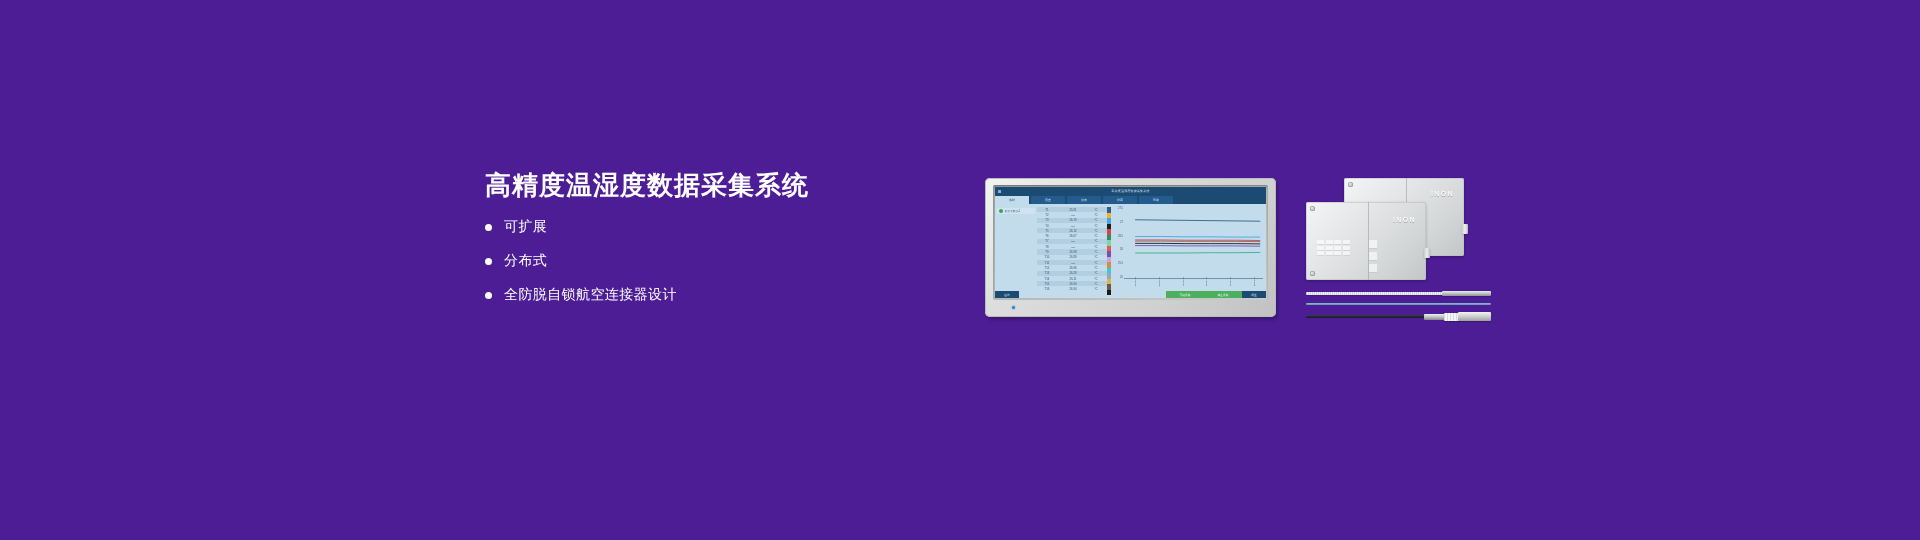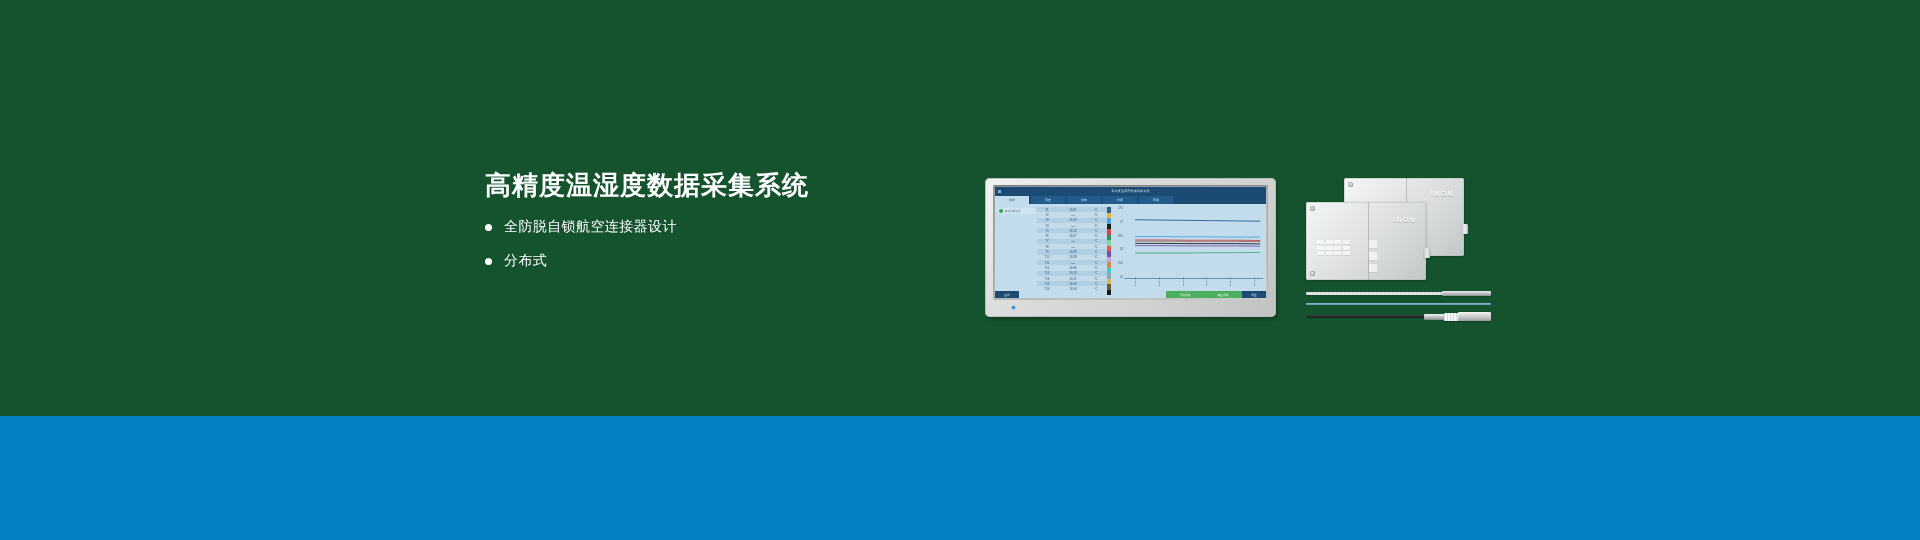--- a/index.html
+++ b/index.html
@@ -3,21 +3,21 @@
 <meta charset="utf-8">
 <title>高精度温湿度数据采集系统</title>
 <style>
   html,body{margin:0;padding:0;}
   body{
     width:1920px;height:540px;overflow:hidden;
     background:#0481c6;
     font-family:"Liberation Sans","DejaVu Sans",sans-serif;
     -webkit-font-smoothing:antialiased;
   }
-  .banner{position:relative;width:1920px;height:416px;background:#14532d;}
+  .banner{position:relative;width:1920px;height:540px;background:#4c1d95;}
 
   
   .copy{position:absolute;left:485px;top:172px;width:470px;}
   .headline{
     font-size:26px;font-weight:bold;color:#ffffff;
     letter-spacing:1px;line-height:1.05;margin:0 0 19px 0;white-space:nowrap;
   }
   .subhead{
     font-size:15px;color:#ffffff;font-weight:normal;
     letter-spacing:.4px;line-height:1.2;margin:0 0 20px 0;white-space:nowrap;
@@ -204,25 +204,29 @@
 </head>
 <body>
 
 <div class="banner">
 
   <div class="copy">
     <h1 class="headline">高精度温湿度数据采集系统</h1>
     <ul class="feature-list">
       <li class="feature-item">
         <span class="bullet-dot"></span>
-        <span>全防脱自锁航空连接器设计</span>
+        <span>可扩展</span>
       </li>
       <li class="feature-item">
         <span class="bullet-dot"></span>
         <span>分布式</span>
+      </li>
+      <li class="feature-item">
+        <span class="bullet-dot"></span>
+        <span>全防脱自锁航空连接器设计</span>
       </li>
     </ul>
   </div>
 
   <div class="monitor">
     <div class="mon-shadow"></div>
     <div class="mon-body"></div>
     <div class="mon-inner">
       <div class="mon-screen">
 

